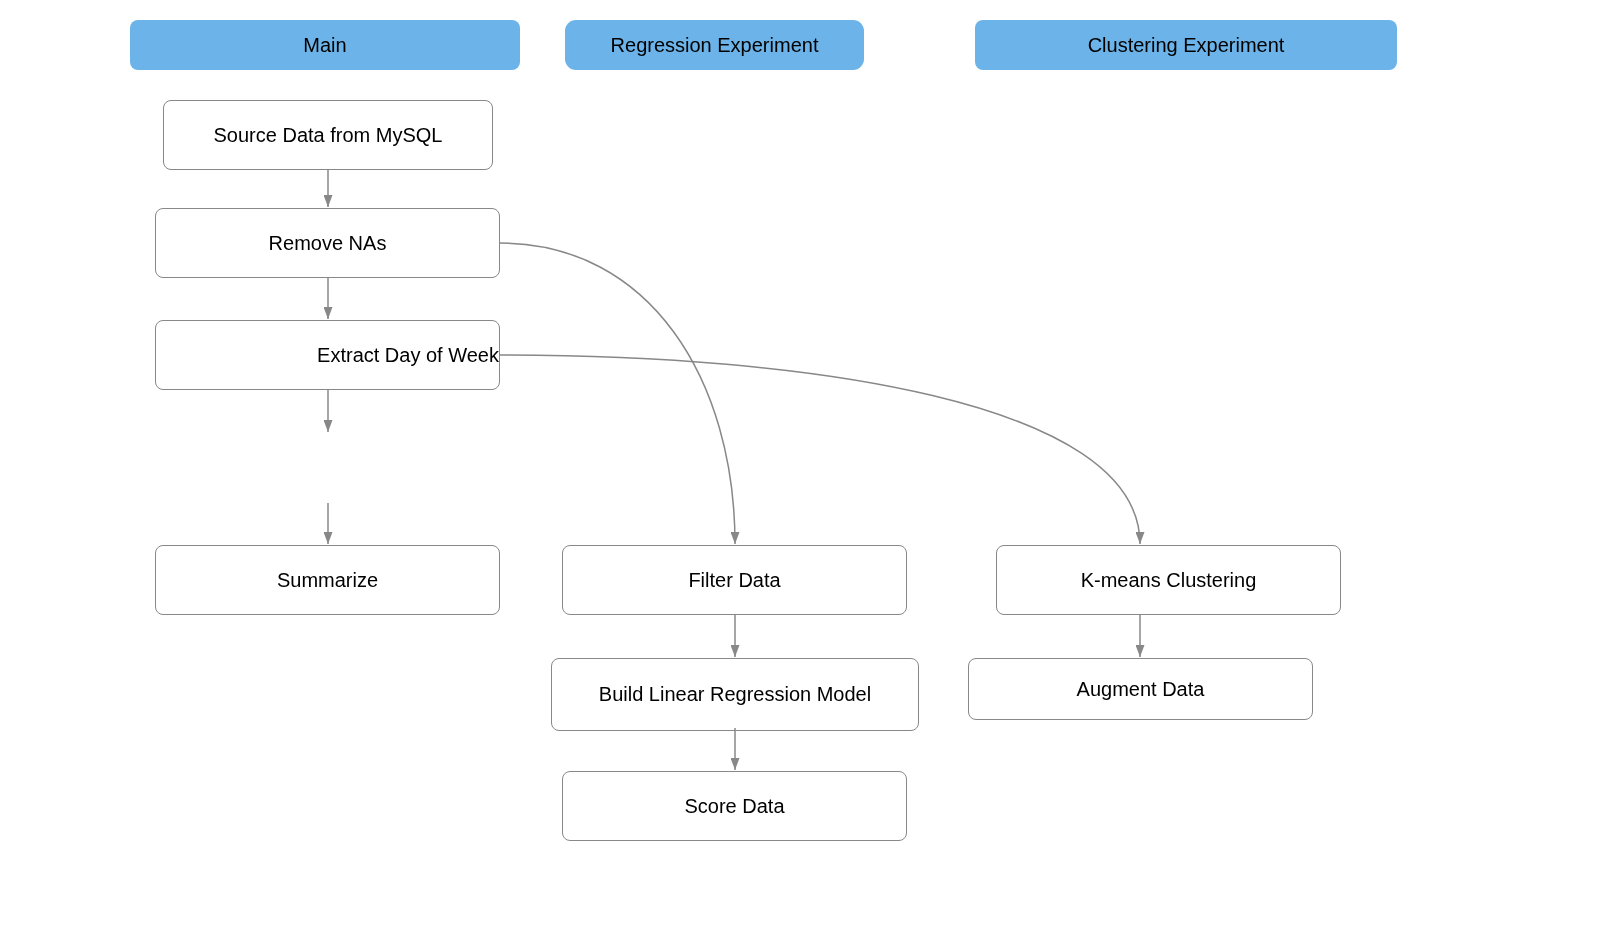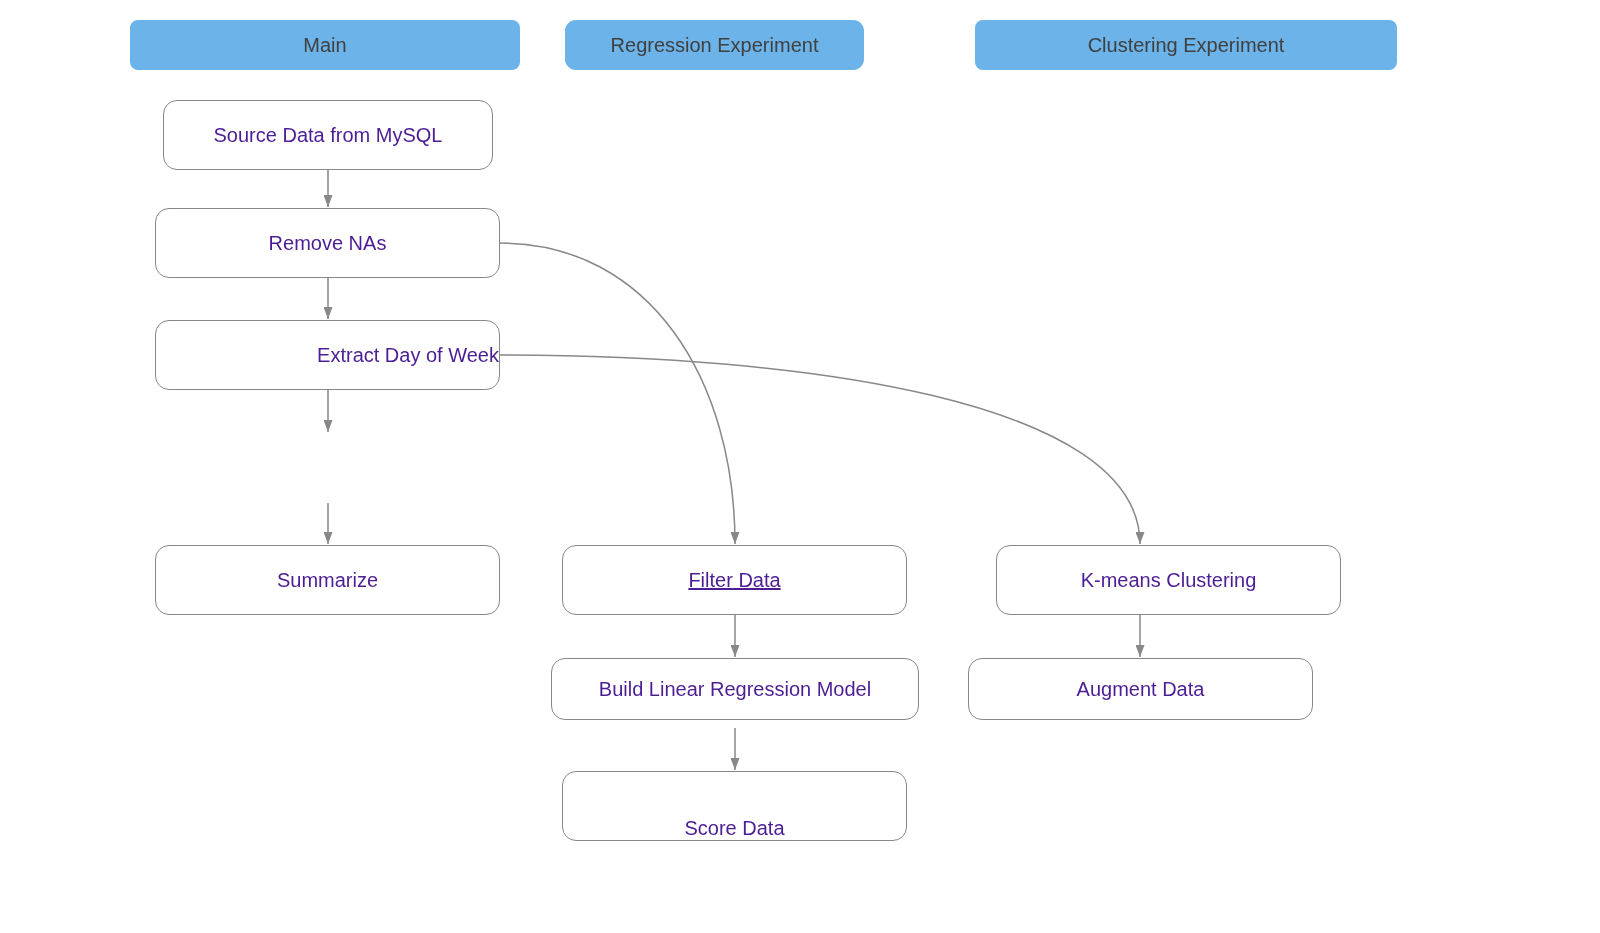--- a/index.html
+++ b/index.html
@@ -21,21 +21,21 @@
     
     .col-header {
       position: absolute;
       top: 20px;
       height: 50px;
       border-radius: 8px;
       background-color: #6bb3e8;
       display: flex;
       align-items: center;
       justify-content: center;
-      color: #404040;
+      color: #000000;
       font-size: 20px;
       font-weight: 400;
     }
 
     .header-main {
       left: 130px;
       width: 390px;
     }
 
     .header-regression {
@@ -47,27 +47,27 @@
     .header-clustering {
       left: 975px;
       width: 422px;
       justify-content: center;
     }
 
     
     .node {
       position: absolute;
       border: 1.5px solid #888;
-      border-radius: 14px;
+      border-radius: 8px;
       background: #fff;
       display: flex;
       align-items: center;
       justify-content: center;
       font-size: 20px;
-      color: #4c1d95;
+      color: #000000;
       text-align: center;
     }
 
     
     .arrows-svg {
       position: absolute;
       top: 0;
       left: 0;
       width: 1600px;
       height: 933px;
@@ -99,29 +99,29 @@
 
   <div class="node" style="left:155px; top:320px; width:345px; height:70px;justify-content:flex-end;">
     <span>Extract Day of Week</span>
   </div>
 
 
   <div class="node" style="left:155px; top:545px; width:345px; height:70px;text-align:center;">
     <span>Summarize</span>
   </div>
 
-  <div class="node" style="left:562px; top:545px; width:345px; height:70px;text-decoration:underline;">
+  <div class="node" style="left:562px; top:545px; width:345px; height:70px;">
     <span>Filter Data</span>
   </div>
 
-  <div class="node" style="left:551px; top:658px; width:368px; height:62px;">
+  <div class="node" style="left:551px; top:658px; width:368px; height:73px;">
     <span>Build Linear Regression Model</span>
   </div>
 
-  <div class="node" style="left:562px; top:771px; width:345px; height:70px;align-items:flex-end;">
+  <div class="node" style="left:562px; top:771px; width:345px; height:70px;">
     <span>Score Data</span>
   </div>
 
   <div class="node" style="left:968px; top:545px; width:345px; height:70px;margin-left:28px;">
     <span>K-means Clustering</span>
   </div>
 
   <div class="node" style="left:968px; top:658px; width:345px; height:62px;">
     <span>Augment Data</span>
   </div>

